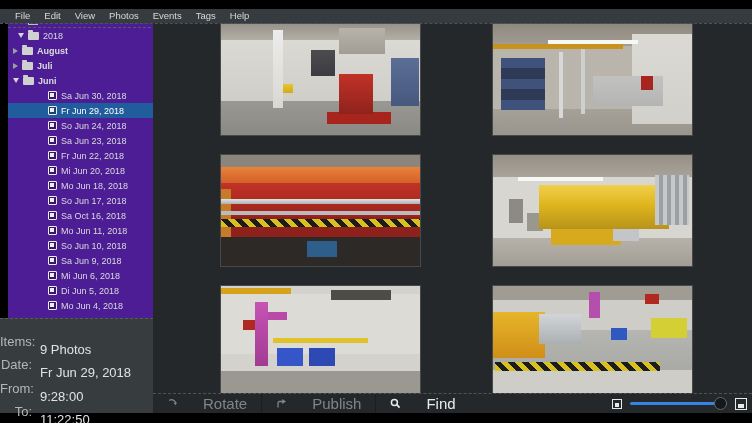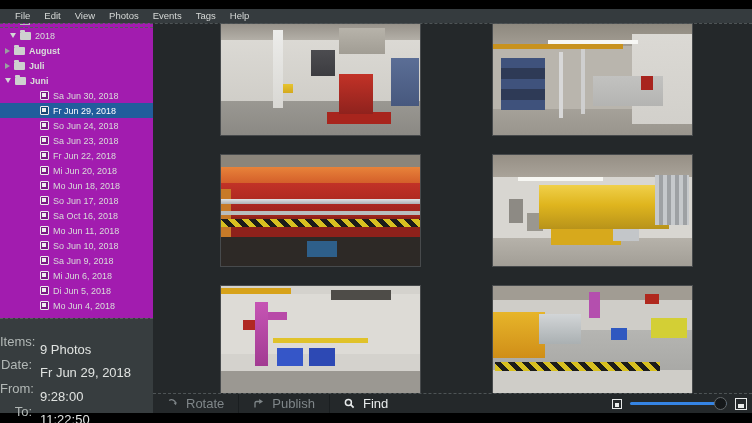--- a/index.html
+++ b/index.html
@@ -21,22 +21,22 @@
   }
 
   
   .top-dashes {
     position:absolute; left:0; top:23px; width:752px; height:0;
     border-top:1px dashed #4e5456; z-index:6;
   }
 
   
   .sidebar {
-    position:absolute; left:0; top:23px; width:153px; height:295px;
-    background:#a21caf; overflow:hidden;
+    position:absolute; left:8px; top:23px; width:153px; height:295px;
+    background:#4c1d95; overflow:hidden;
   }
   .trow {
     height:15px; display:flex; align-items:center; gap:4px;
     color:#d9dcda; font-size:9px; white-space:nowrap; cursor:default;
   }
   .trow.first { margin-top:-10px; border-bottom:1px dashed #565c5e; }
   .trow.selected { background:#215d9c; color:#ffffff; }
   .ind0 { padding-left:10px; }
   .ind0b{ padding-left:20px; }
   .ind1 { padding-left:5px;font-weight:bold; }
@@ -179,22 +179,22 @@
     background-size:165px 9px,11px 26px,14px 10px,16px 12px,42px 30px,52px 46px,36px 20px,199px 40px,199px 14px;
     background-position:2px 76px,96px 6px,152px 8px,118px 42px,46px 28px,0 26px,158px 32px,0 44px,0 0; }
 
   
   .toolbar {
     position:absolute; left:153px; top:393px; width:599px; height:20px;
     background:#24282a; border-top:1px dashed #4e5456;
     display:flex; align-items:center;
   }
   .tbtn {
-    height:100%; display:flex; align-items:center; gap:8px;
-    padding:0 14px; font-size:13px; cursor:default;
+    height:100%; display:flex; align-items:center; gap:25px;
+    padding:0 14px; font-size:15px; cursor:default;
   }
   .tbtn.sep { border-left:1px solid #1a1e20; }
   .tbtn .tlabel2 { line-height:20px; }
   .tbtn.disabled { color:#7f8689; }
   .tbtn.enabled  { color:#e8ebec; }
   .tbtn svg { display:block; }
 
   .zoomctl { margin-left:auto; display:flex; align-items:center; gap:8px; padding-right:5px; }
   .zicon { border:1px solid #e8eae9; position:relative; background:transparent; }
   .zicon.small { width:10px; height:10px; }

